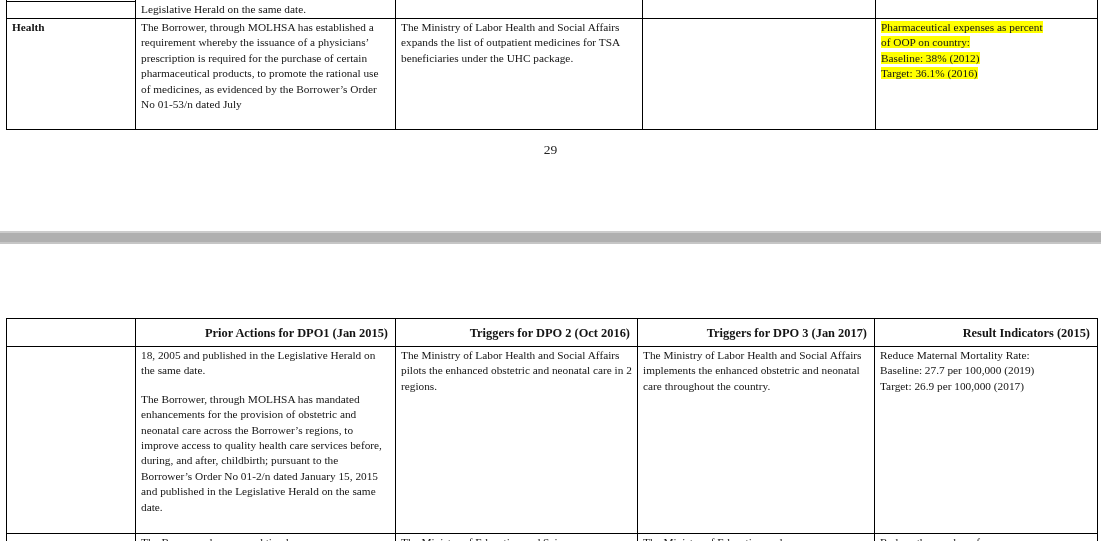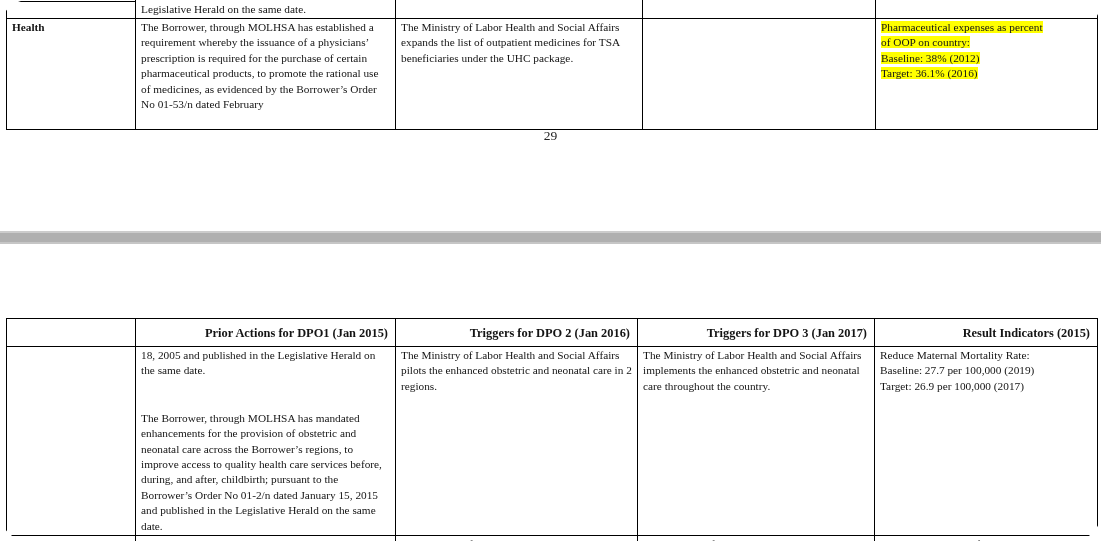--- a/index.html
+++ b/index.html
@@ -1,20 +1,19 @@
 <!DOCTYPE html>
 <html><head>
 <meta charset="utf-8">
 <style>
   html,body{margin:0;padding:0;background:#ffffff;}
   .screen{
     position:relative;width:1101px;height:541px;overflow:hidden;
     background:#ffffff;color:#141414;
     font-family:"Liberation Serif","DejaVu Serif",serif;
-    border-radius:28px;
   }
   .doc-table{border-collapse:collapse;table-layout:fixed;width:1091px;}
   .doc-table td,.doc-table th{
     border:1px solid #000;vertical-align:top;
     padding:1px 5px 1px 5px;
     font-size:11.3px;line-height:15.4px;
     overflow:hidden;
   }
   .doc-table th{
     text-align:right;font-size:12.4px;line-height:15px;
@@ -22,29 +21,29 @@
   }
   .tbl1-wrap{position:absolute;left:6px;top:-2px;}
   .tbl2-wrap{position:absolute;left:6px;top:318px;}
   .row-cut-top td{height:17px;vertical-align:bottom;}
   .row-health td{height:108px;}
   .theme-cell{font-weight:bold;font-size:11.8px;margin-left:35px;}
   .hl{background:#ffff00;}
   .hl-line{white-space:nowrap;}
   .col1-stub{position:absolute;left:7px;top:1px;width:128px;height:1px;background:#000;}
   .page-number{
-    position:absolute;left:0;top:128px;width:1101px;text-align:center;
+    position:absolute;left:0;top:142px;width:1101px;text-align:center;
     font-size:13.5px;color:#222;
   }
   .page-break{
     position:absolute;left:0;top:231px;width:1101px;height:13px;
     background:linear-gradient(to bottom,#cccccc 0 2px,#b0b0b0 2px 11px,#c6c6c6 11px 13px);
   }
   .row-main td{height:184px;}
-  .para2{margin-top:32px;}
+  .para2{margin-top:13px;}
   .pad-mid{padding-top:47px;}
   .row-cut-bottom td{height:30px;}
   .res-line{white-space:nowrap;}
 </style>
 </head>
 <body>
 
 <div class="screen">
 
   <div class="tbl1-wrap">
@@ -62,21 +61,21 @@
         <td>
           <div>Legislative Herald on the same date.</div>
         </td>
         <td></td>
         <td></td>
         <td></td>
       </tr>
       <tr class="row-health">
         <td class="theme-cell">Health</td>
         <td>
-          <div>The Borrower, through MOLHSA has established a requirement whereby the issuance of a physicians’ prescription is required for the purchase of certain pharmaceutical products, to promote the rational use of medicines, as evidenced by the Borrower’s Order No 01-53/n dated February</div>
+          <div>The Borrower, through MOLHSA has established a requirement whereby the issuance of a physicians’ prescription is required for the purchase of certain pharmaceutical products, to promote the rational use of medicines, as evidenced by the Borrower’s Order No 01-53/n dated July</div>
         </td>
         <td>
           <div>The Ministry of Labor Health and Social Affairs expands the list of outpatient medicines for TSA beneficiaries under the UHC package.</div>
         </td>
         <td>
           <div></div>
         </td>
         <td>
           <div class="hl-line"><span class="hl">Pharmaceutical expenses as percent</span></div>
           <div class="hl-line"><span class="hl">of OOP on country:</span></div>
@@ -99,21 +98,21 @@
         <col style="width:129px">
           <col style="width:260px">
           <col style="width:242px">
         <col style="width:237px">
           <col style="width:223px">
       </colgroup>
       <tbody>
           <tr>
         <th></th>
         <th>Prior Actions for DPO1 (Jan 2015)</th>
-        <th>Triggers for DPO 2 (Jan 2016)</th>
+        <th>Triggers for DPO 2 (Oct 2016)</th>
         <th>Triggers for DPO 3 (Jan 2017)</th>
         <th>Result Indicators (2015)</th>
       </tr>
       <tr class="row-main">
         <td></td>
         <td>
           <div>18, 2005 and published in the Legislative Herald on the same date.</div>
           <div class="para2">The Borrower, through MOLHSA has mandated enhancements for the provision of obstetric and neonatal care across the Borrower’s regions, to improve access to quality health care services before, during, and after, childbirth; pursuant to the Borrower’s Order No 01-2/n dated January 15, 2015 and published in the Legislative Herald on the same date.</div>
         </td>
         <td class="pad-mid">

